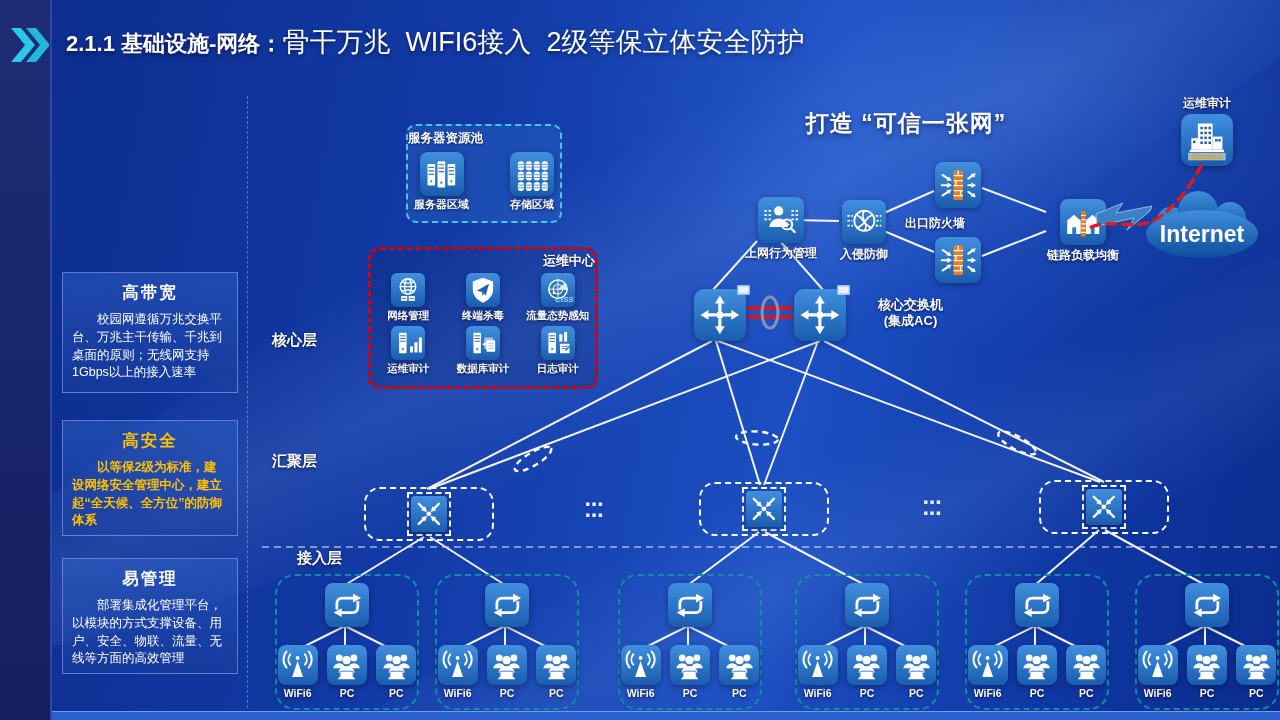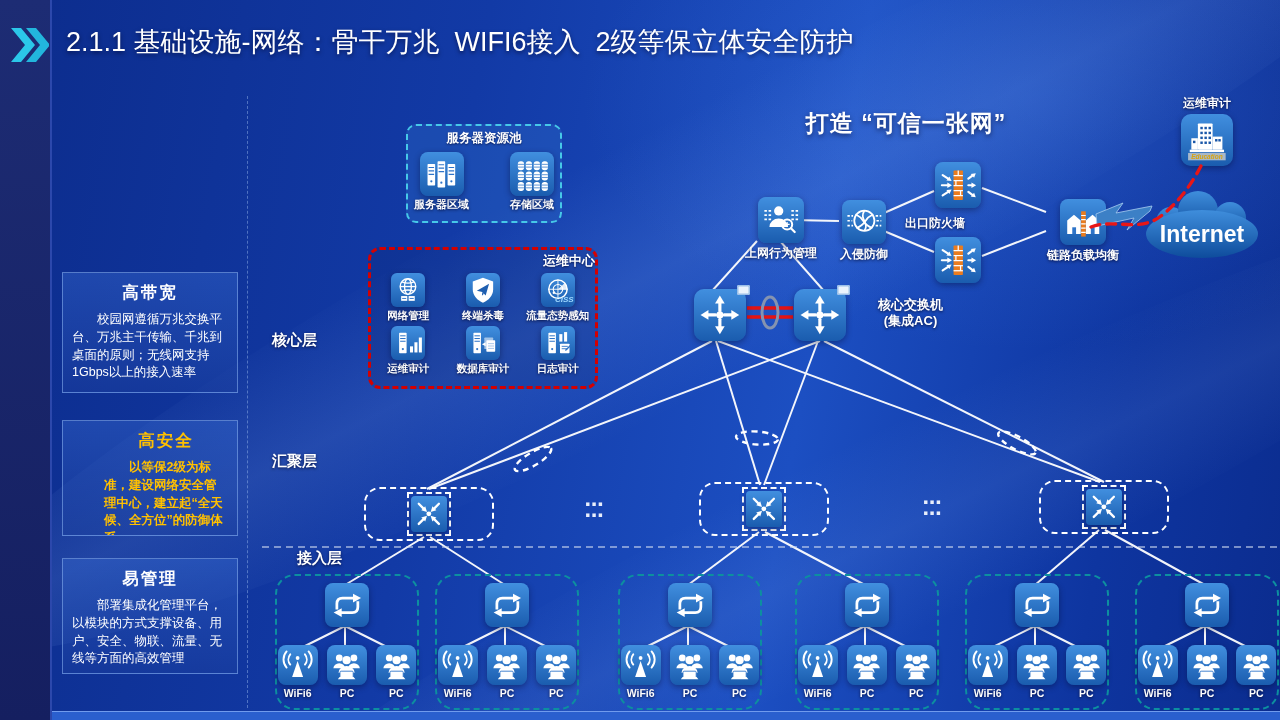--- a/index.html
+++ b/index.html
@@ -12,51 +12,51 @@
   .sw2{width:1500px;height:200px;left:150px;top:430px;transform:rotate(-26deg);
     background:linear-gradient(180deg,rgba(140,180,255,0),rgba(150,190,255,.10),rgba(140,180,255,0));border-radius:50%;}
   .sw3{width:900px;height:500px;right:-200px;top:-150px;
     background:radial-gradient(closest-side,rgba(90,150,250,.22),rgba(90,150,250,0));}
   .left-strip{position:absolute;left:0;top:0;width:50px;height:720px;
     background:linear-gradient(180deg,#1d2c74,#151f60);z-index:4;}
   .vline{position:absolute;left:50px;top:0;width:2px;height:720px;background:#2c48ac;z-index:4;}
   .bottombar{position:absolute;left:0;bottom:0;height:8px;width:1280px;background:#2a5fce;border-top:1px solid rgba(130,170,245,.8);z-index:3;}
   .chevrons{position:absolute;left:9px;top:27px;z-index:5;}
   .header{position:absolute;left:66px;top:24px;z-index:5;color:#fff;text-shadow:0 2px 4px rgba(0,0,30,.55);}
-  .title-bold{font-size:27px;font-weight:400;}
+  .title-bold{font-size:22px;font-weight:700;}
   .title-rest{font-size:27px;font-weight:400;white-space:pre;}
 
   .divider{position:absolute;left:247px;top:96px;height:612px;border-left:1px dashed rgba(160,190,240,.45);z-index:1;}
 
   .card{position:absolute;left:62px;width:176px;box-sizing:border-box;padding:8px 9px;overflow:hidden;
     background:linear-gradient(180deg,rgba(52,102,205,.45),rgba(28,64,160,.45));
     border:1px solid rgba(130,170,235,.6);color:#fff;z-index:2;}
   .card h3{margin:1px 0 7px;font-size:16.5px;text-align:center;font-weight:700;letter-spacing:2px;}
   .card p{margin:0;font-size:12.5px;line-height:1.42;text-indent:2em;}
-  .card.gold h3,.card.gold p{color:#ffc000;margin-left:32px;}
+  .card.gold h3,.card.gold p{color:#ffc000;}
   .card.gold p{font-weight:700;}
   #card1{top:134px;height:117px}#card2{top:272px;height:121px}
   #card3{top:420px;height:116px}#card4{top:558px;height:116px}
 
   .tile{background:linear-gradient(180deg,#418fdf,#1a5cae);border-radius:8px;display:flex;align-items:center;justify-content:center;
     box-shadow:0 2px 6px rgba(0,10,40,.4);position:relative;flex:none;}
   .t34{width:34px;height:34px;border-radius:6px}.t40{width:40px;height:40px}.t44{width:44px;height:44px}
   .t46{width:46px;height:46px}.t52{width:52px;height:52px;border-radius:10px}
   .tile svg{width:88%;height:88%;display:block;}
   .badge{position:absolute;top:-4px;right:-4px;width:13px;height:10px;background:#eaf3fd;border-radius:2px;
     box-shadow:inset 0 0 0 1.5px #9cc0e8;}
   .node{position:absolute;display:flex;flex-direction:column;align-items:center;z-index:2;}
   .nlabel{color:#fff;font-weight:700;font-size:12px;text-align:center;text-shadow:0 1px 3px rgba(0,0,30,.75);
     margin-top:3px;line-height:1.25;white-space:nowrap;}
   .flabel{position:absolute;z-index:2;color:#fff;font-weight:700;font-size:12px;text-align:center;
     text-shadow:0 1px 3px rgba(0,0,30,.75);line-height:1.25;}
 
   .pool{position:absolute;left:406px;top:124px;width:152px;height:95px;z-index:2;
     border:2px dashed #46c8e8;border-radius:10px;background:rgba(47,108,200,.35);}
-  .pool-title{font-size:12.5px;font-weight:700;color:#fff;text-align:center;margin-top:4px;text-shadow:0 1px 2px rgba(0,0,30,.6);}
+  .pool-title{font-size:12.5px;font-weight:700;color:#fff;margin-top:4px;text-shadow:0 1px 2px rgba(0,0,30,.6);}
   .pool-row{display:flex;justify-content:space-between;margin-top:5px;padding:0 6px;}
   .pool-item{display:flex;flex-direction:column;align-items:center;}
   .pool-item .nlabel{font-size:11px;margin-top:2px;}
 
   .ops{position:absolute;left:368px;top:247px;width:230px;height:142px;z-index:2;box-sizing:border-box;
     border:3px dashed #d40000;border-radius:12px;background:rgba(8,24,80,.15);}
   .ops-title{font-size:13px;font-weight:700;color:#fff;text-align:right;margin-top:2px;text-shadow:0 1px 2px rgba(0,0,30,.6);}
   .ops-grid{display:grid;grid-template-columns:repeat(3,1fr);row-gap:4px;margin-top:3px;}
   .ops-item{display:flex;flex-direction:column;align-items:center;}
   .ops-item .nlabel{font-size:10.5px;margin-top:2px;font-weight:700;}

